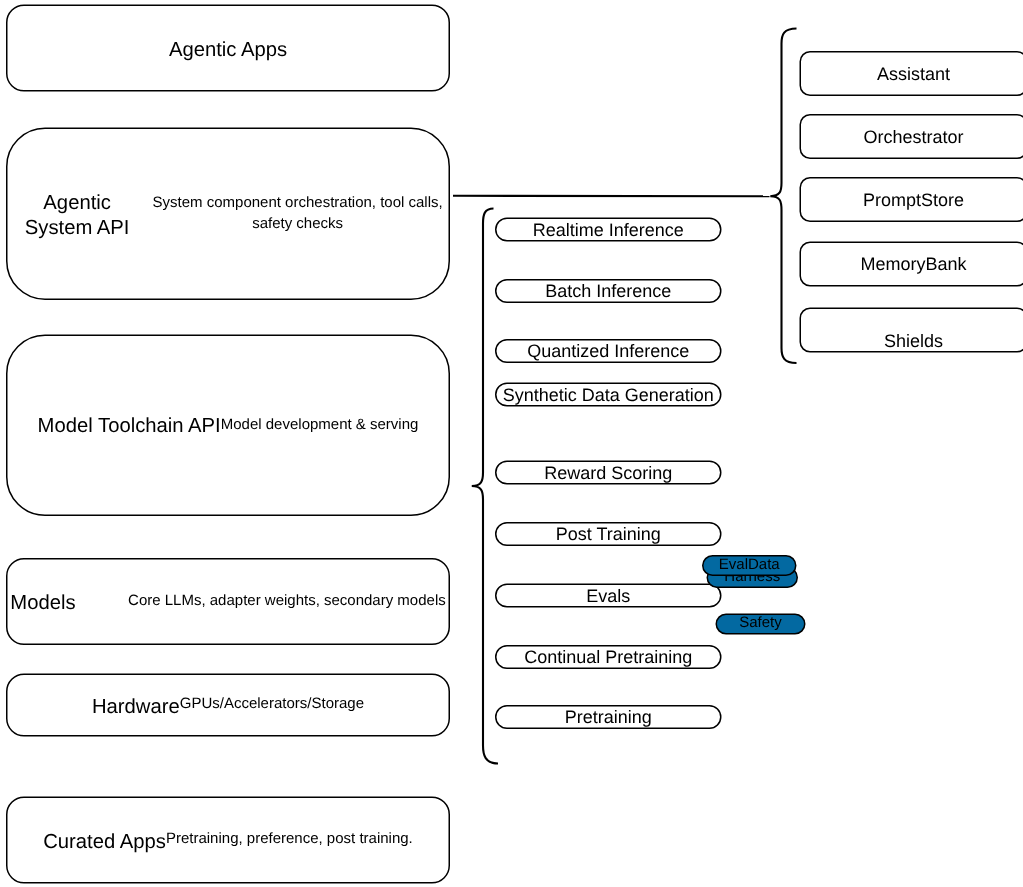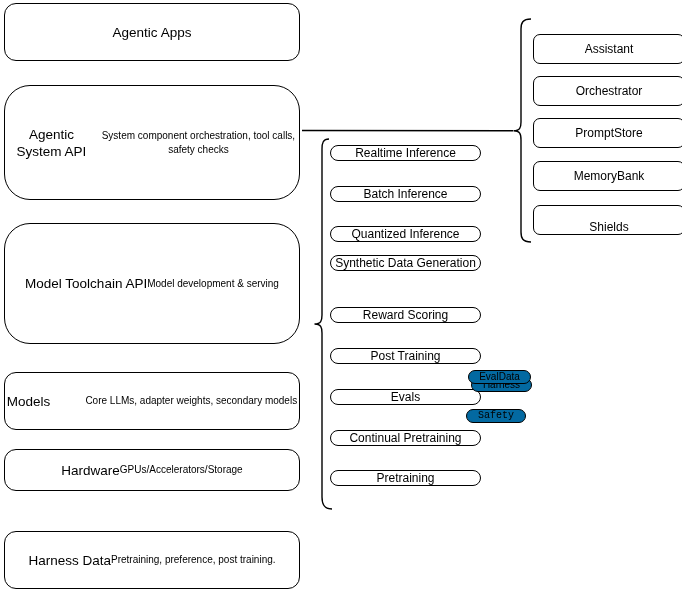--- a/index.html
+++ b/index.html
@@ -99,21 +99,21 @@
     <div class="title">Models</div>
     <div class="subtitle">Core LLMs, adapter weights, secondary models</div>
   </div>
 
   <div class="node lbox r12" style="top:449px; height:42px;">
     <div class="title">Hardware</div>
     <div class="subtitle">GPUs/Accelerators/Storage</div>
   </div>
 
   <div class="node lbox r12" style="top:531px; height:58px;">
-    <div class="title">Harness Data</div>
+    <div class="title">Curated Apps</div>
     <div class="subtitle">Pretraining, preference, post training.</div>
   </div>
 
   <div class="node mbox" style="top:145px;">
     <span>Realtime Inference</span>
   </div>
   <div class="node mbox" style="top:186px;">
     <span>Batch Inference</span>
   </div>
   <div class="node mbox" style="top:226px;">
@@ -137,21 +137,21 @@
   <div class="node mbox" style="top:470px;">
     <span>Pretraining</span>
   </div>
 
   <div class="pill" style="left:471px; top:378px; width:61px; height:14px;">
     <span>Harness</span>
   </div>
   <div class="pill" style="left:468px; top:370px; width:63px; height:14px;">
     <span>EvalData</span>
   </div>
-  <div class="pill" style="left:466px; top:409px; width:60px; height:14px;font-family:Liberation Mono, monospace;">
+  <div class="pill" style="left:477px; top:409px; width:60px; height:14px;">
     <span>Safety</span>
   </div>
 
   <div class="node rbox" style="top:34px;">
     <span>Assistant</span>
   </div>
   <div class="node rbox" style="top:76px;">
     <span>Orchestrator</span>
   </div>
   <div class="node rbox" style="top:118px;">

